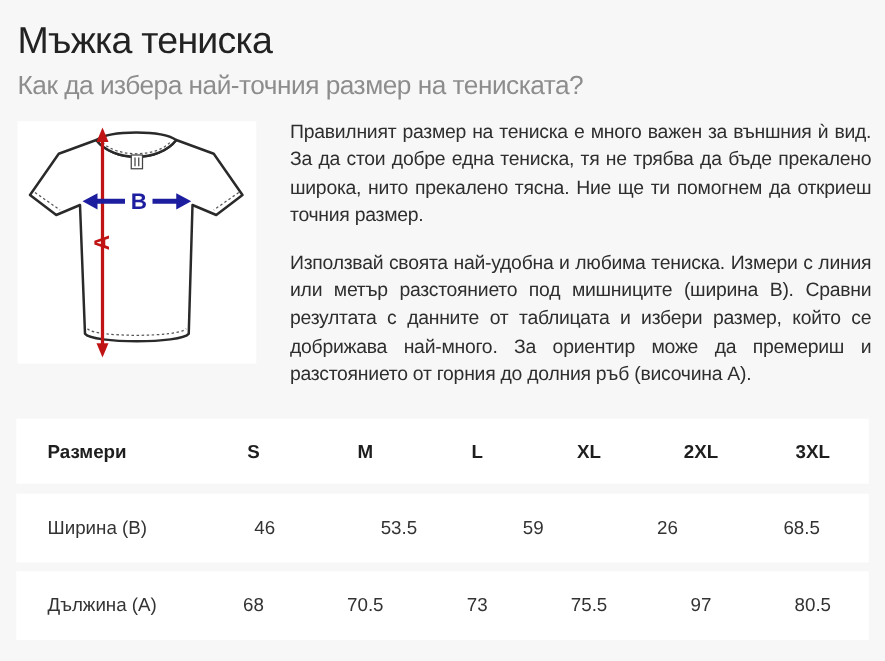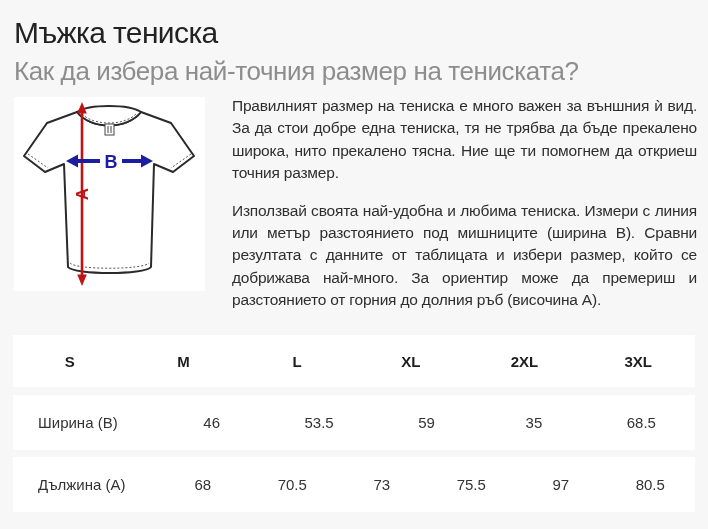--- a/index.html
+++ b/index.html
@@ -10,21 +10,21 @@
     position:relative;
     overflow:hidden;
     -webkit-font-smoothing:antialiased;
   }
   .header { position:absolute; left:14px; top:16px; width:680px; }
   .page-title {
     margin:0; font-size:30px; font-weight:400; color:#222;
     letter-spacing:-0.6px; line-height:1.15;
   }
   .page-subtitle {
-    margin:5px 0 15px 0; font-size:26px; font-weight:400; color:#8d8d8d;
+    margin:5px 0 15px 0; font-size:21px; font-weight:400; color:#8d8d8d;
     letter-spacing:-0.4px; line-height:1.2;
   }
   .image-card {
     position:absolute; left:14px; top:97px;
     width:191px; height:194px; background:#ffffff;
   }
   .text-col {
     position:absolute; left:232px; top:95px; width:465px;
     font-size:15.5px; line-height:22.4px; color:#2e2e2e;
     text-align:justify; letter-spacing:-0.2px;
@@ -96,33 +96,34 @@
   </svg>
 </div>
 
 <div class="text-col">
   <p>Правилният размер на тениска е много важен за външния ѝ вид. За да стои добре една тениска, тя не трябва да бъде прекалено широка, нито прекалено тясна. Ние ще ти помогнем да откриеш точния размер.</p>
   <p>Използвай своята най-удобна и любима тениска. Измери с линия или метър разстоянието под мишниците (ширина B). Сравни резултата с данните от таблицата и избери размер, който се добрижава най-много. За ориентир може да премериш и разстоянието от горния до долния ръб (височина А).</p>
 </div>
 
 <div class="size-table">
   <div class="trow thead">
+    <div class="cell label">Размери</div>
     <div class="cell">S</div>
     <div class="cell">M</div>
     <div class="cell">L</div>
     <div class="cell">XL</div>
     <div class="cell">2XL</div>
     <div class="cell">3XL</div>
   </div>
   <div class="trow">
     <div class="cell label">Ширина (B)</div>
     <div class="cell">46</div>
     <div class="cell">53.5</div>
     <div class="cell">59</div>
-    <div class="cell">35</div>
+    <div class="cell">26</div>
     <div class="cell">68.5</div>
   </div>
   <div class="trow">
     <div class="cell label">Дължина (А)</div>
     <div class="cell">68</div>
     <div class="cell">70.5</div>
     <div class="cell">73</div>
     <div class="cell">75.5</div>
     <div class="cell">97</div>
     <div class="cell">80.5</div>

